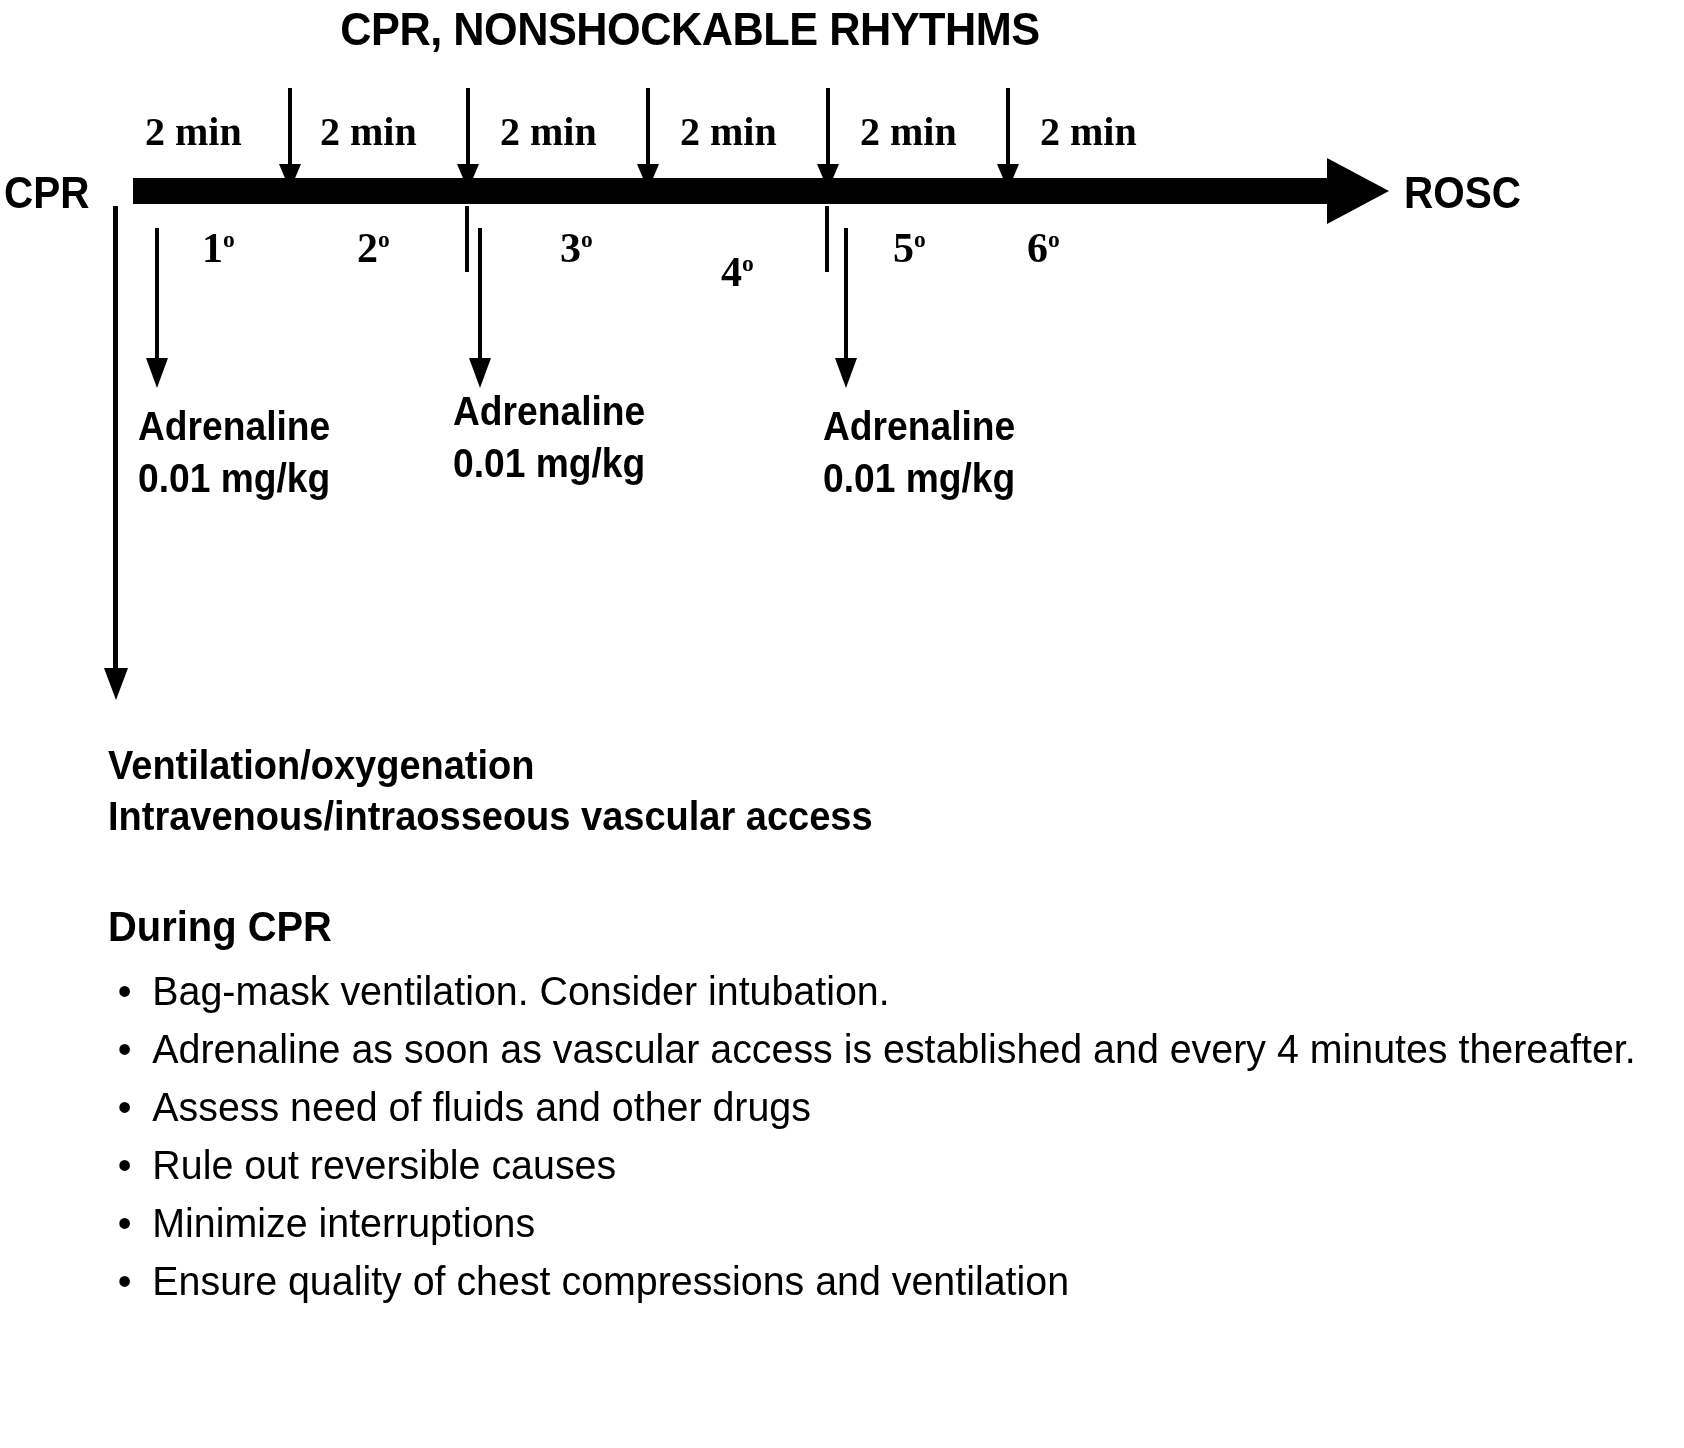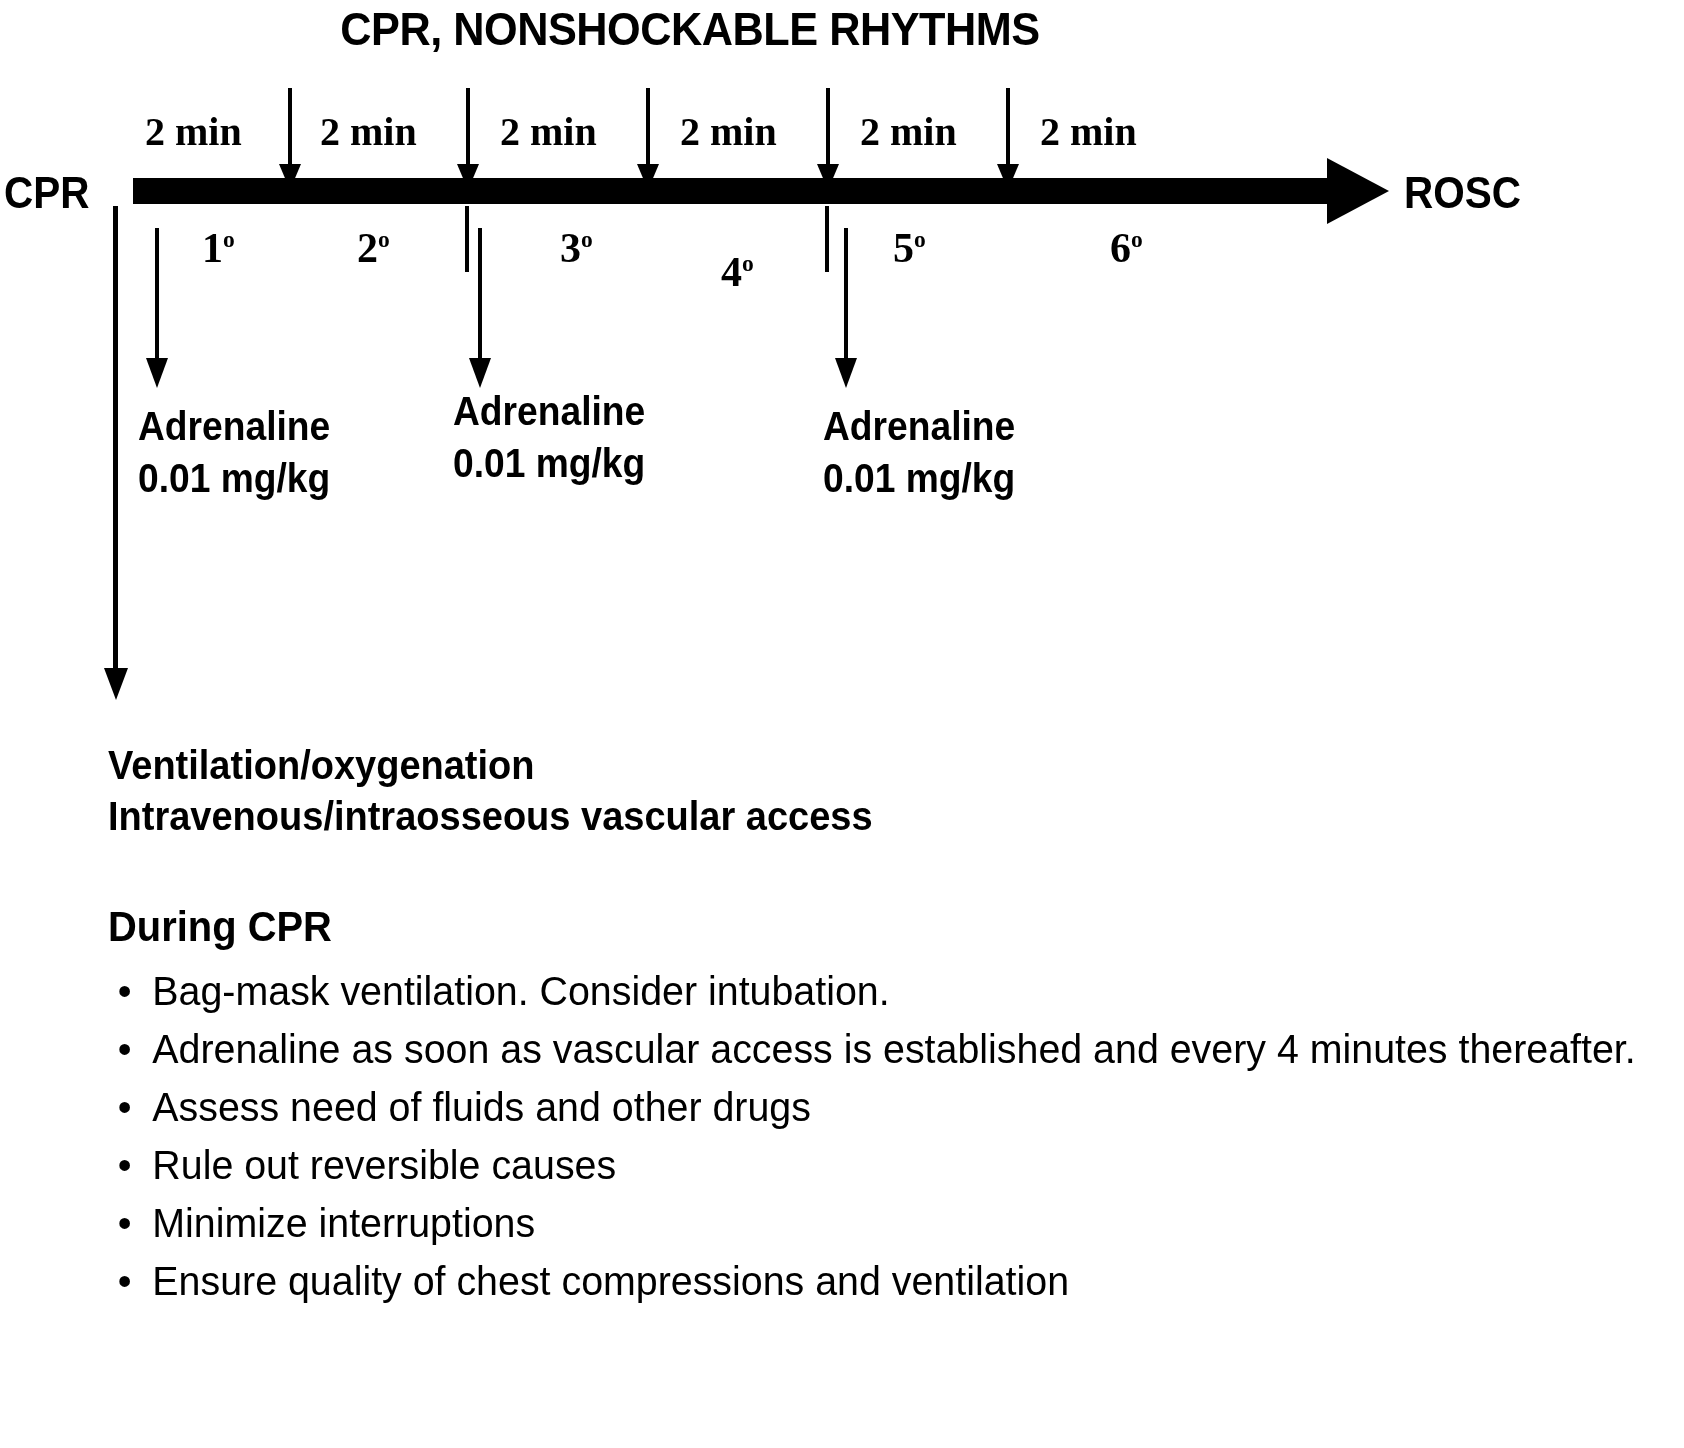--- a/index.html
+++ b/index.html
@@ -286,21 +286,21 @@
     </div>
     <div class="ordinal" style="left:513px;margin-left:47px;">
       <span>3</span><sup>o</sup>
     </div>
     <div class="ordinal" style="left:721px;margin-top:24px;">
       <span>4</span><sup>o</sup>
     </div>
     <div class="ordinal" style="left:893px;">
       <span>5</span><sup>o</sup>
     </div>
-    <div class="ordinal" style="left:1110px;">
+    <div class="ordinal" style="left:1027px;">
       <span>6</span><sup>o</sup>
     </div>
   </div>
 
   <div class="long-line"></div>
   <div class="long-line-head"></div>
 
   <div class="drop-arrow" style="left:146px; top:228px;">
     <div class="shaft" style="height:135px;"></div>
     <div class="head" style="top:130px;"></div>

